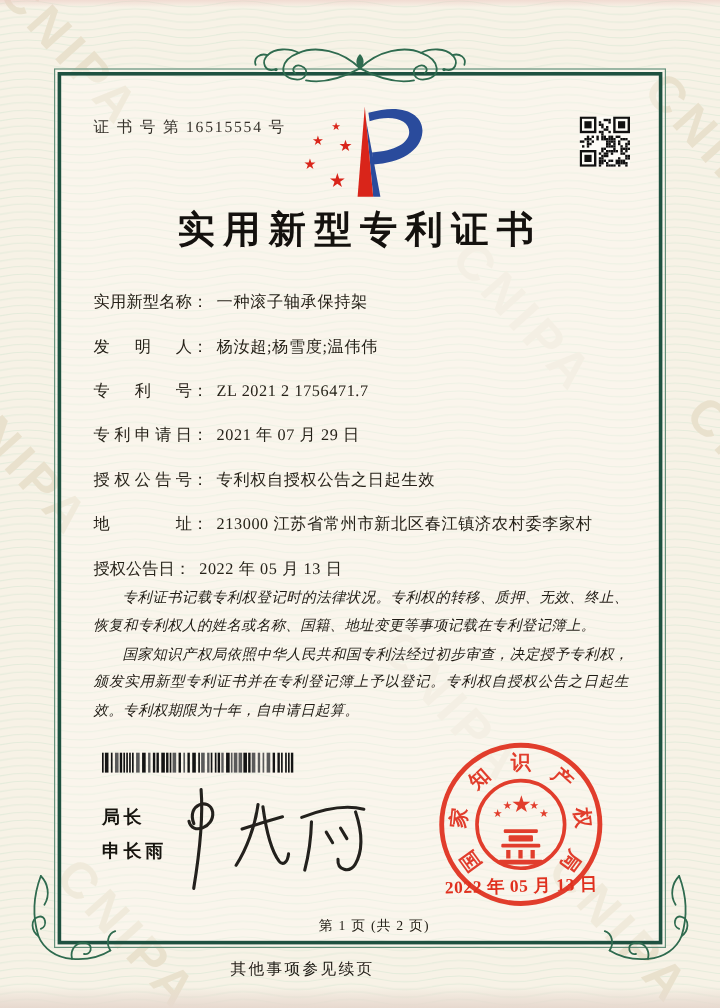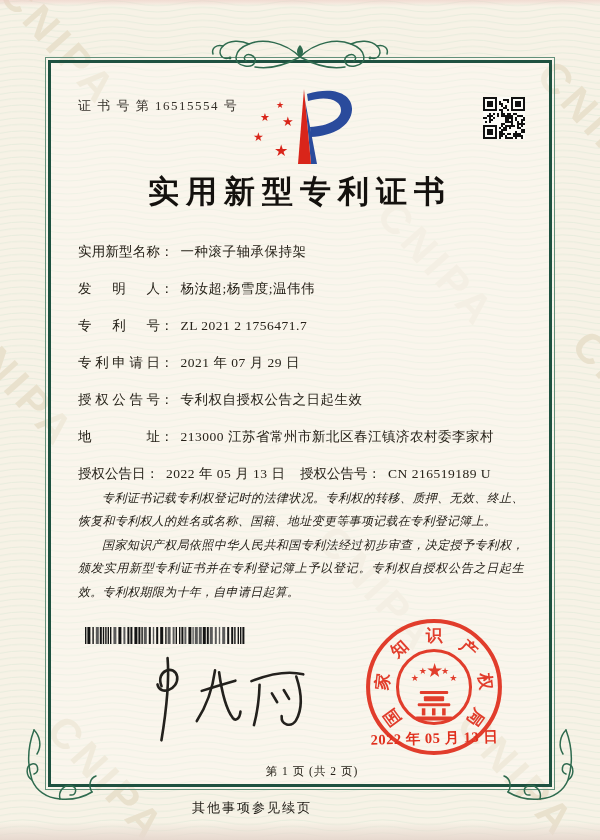--- a/index.html
+++ b/index.html
@@ -263,23 +263,20 @@
     <div class="frow">
       <span class="flabel">授权公告号</span><span>：</span><span class="fvalue">专利权自授权公告之日起生效</span>
     </div>
     <div class="frow">
       <span class="flabel">地址</span><span>：</span><span class="fvalue">213000 江苏省常州市新北区春江镇济农村委李家村</span>
     </div>
   </div>
 
   <div class="content grant-row">
     <span>授权公告日</span><span>：</span><span class="fvalue">2022 年 05 月 13 日</span>
-    <span class="grant-right">
-      <span>授权公告号</span><span>：</span><span class="fvalue">CN 216519189 U</span>
-    </span>
   </div>
 
   <div class="content body-text">
     <p>专利证书记载专利权登记时的法律状况。专利权的转移、质押、无效、终止、恢复和专利权人的姓名或名称、国籍、地址变更等事项记载在专利登记簿上。</p>
     <p>国家知识产权局依照中华人民共和国专利法经过初步审查，决定授予专利权，颁发实用新型专利证书并在专利登记簿上予以登记。专利权自授权公告之日起生效。专利权期限为十年，自申请日起算。</p>
   </div>
 
   <svg class="content" style="left:85px;top:627px;" width="160" height="17" viewBox="0 0 160 17" id="barcode">
       <rect x="0" y="0" width="1.4" height="17" fill="#141414"></rect>
       <rect x="2.4" y="0" width="3" height="17" fill="#141414"></rect>
@@ -321,20 +318,24 @@
       <rect x="133.8" y="0" width="1.4" height="17" fill="#5a5a5a"></rect>
       <rect x="137.20000000000002" y="0" width="3" height="17" fill="#5a5a5a"></rect>
       <rect x="142.20000000000002" y="0" width="2" height="17" fill="#141414"></rect>
       <rect x="146.20000000000002" y="0" width="2" height="17" fill="#141414"></rect>
       <rect x="149.20000000000002" y="0" width="1.4" height="17" fill="#141414"></rect>
       <rect x="152.60000000000002" y="0" width="1.4" height="17" fill="#141414"></rect>
       <rect x="155.00000000000003" y="0" width="1.4" height="17" fill="#141414"></rect>
       <rect x="157.40000000000003" y="0" width="2" height="17" fill="#141414"></rect>
     </svg>
 
+  <div class="content signoff">
+    <div>局长</div>
+    <div>申长雨</div>
+  </div>
 
   <svg class="content" style="left:132px;top:650px;" width="190" height="95" viewBox="0 0 190 95">
     <g fill="none" stroke="#23211d" stroke-width="2.6" stroke-linecap="round" stroke-linejoin="round" transform="rotate(-2 95 48)">
       <path d="M30,34 C24,18 44,12 46,25 C47,38 28,44 26,32"></path>
       <path d="M37,6 C38,28 34,58 28,88"></path>
       <path d="M84,20 C81,38 73,57 64,70"></path>
       <path d="M70,40 C84,36 96,33 104,31"></path>
       <path d="M88,22 C90,42 93,58 100,68 C103,72 107,69 108,62"></path>
       <path d="M120,32 C140,25 158,23 172,27"></path>
       <path d="M128,36 C127,52 124,66 121,76"></path>

